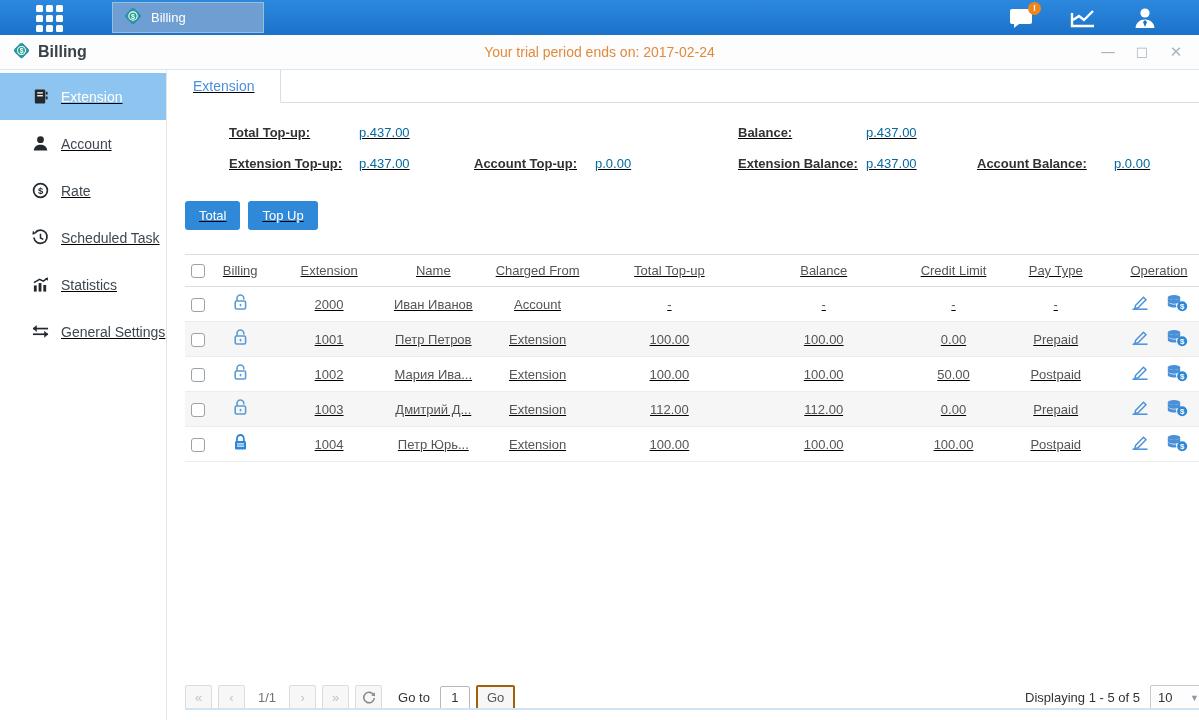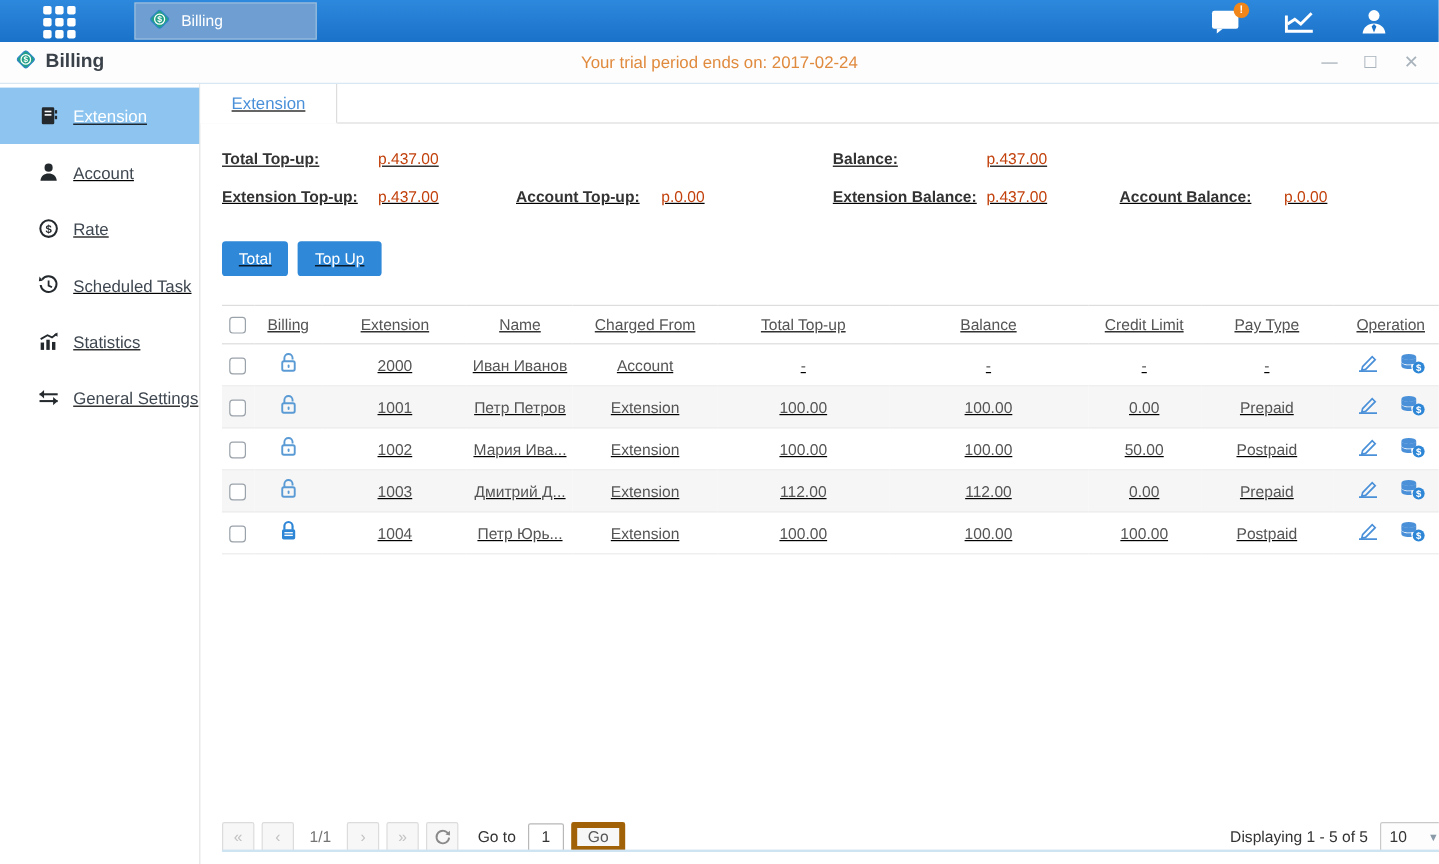--- a/index.html
+++ b/index.html
@@ -43,23 +43,23 @@
   
   .tabstrip { height:33px; border-bottom:1px solid #ddd; display:flex; }
   .tab { min-width:104px; padding:0 26px; display:flex; align-items:center; justify-content:center;
     font-size:14px; color:#4a90d9; background:#fff; border-right:1px solid #ddd;
     margin-bottom:-1px; border-bottom:1px solid #fff; cursor:pointer; }
 
   
   .summary { display:flex; padding:14px 18px 0 18px; font-size:13px; }
   .sum-col { width:509px; }
   .sum-col.right { flex:1; }
-  .sum-row { display:flex; height:31px; align-items:center; }
+  .sum-row { display:flex; height:31px; align-items:center;margin-left:44px; }
   .sum-label { font-weight:bold; color:#333; }
-  .sum-val { color:#c2410c; }
+  .sum-val { color:#0369a1; }
   .w130{width:130px;} .w115{width:115px;} .w120{width:121px;} .w128{width:128px;} .w110{width:111px;} .w135{width:137px;}
 
   
   .actions { display:flex; gap:8px; padding:22px 18px 0 18px; }
   .btn-blue { background:#3088d8; color:#fff; border:none; border-radius:3px;
     font-size:13px; padding:7px 14px; cursor:pointer; font-family:inherit; }
 
   
   .tablewrap { margin:24px 14px 0 18px; }
   table { width:100%; border-collapse:collapse; font-size:13px; color:#555; table-layout:fixed; }
@@ -74,21 +74,21 @@
 
   
   .pager { position:absolute; left:18px; right:14px; bottom:10px; display:flex; align-items:center; gap:6px; font-size:13px; color:#333; }
   .pg-btn { width:27px; height:25px; background:#f7f7f7; border:1px solid #dcdcdc; border-radius:2px;
     display:flex; align-items:center; justify-content:center; font-size:13px; color:#c2c2c2; cursor:pointer; }
   .pg-btn.dark { color:#8a8a8a; }
   .pg-info { padding:0 7px; color:#737373; }
   .goto-label { margin-left:10px; margin-right:4px; }
   .goto-input { width:30px; height:24px; border:1px solid #b8b8b8; border-radius:2px; text-align:center;
     font-size:13px; color:#333; font-family:inherit; }
-  .go-btn { height:25px; padding:0 9px; background:#f7f7f7; border:5px solid #a16207; border-radius:2px;
+  .go-btn { height:25px; padding:0 9px; background:#f7f7f7; border:2px solid #a16207; border-radius:2px;
     font-size:13px; color:#555; cursor:pointer; font-family:inherit; }
   .pager-right { margin-left:auto; display:flex; align-items:center; gap:10px; }
   .page-size { width:57px; height:25px; border:1px solid #c9c9c9; border-radius:2px; background:#fdfdfd;
     display:flex; align-items:center; padding:0 7px; cursor:pointer; color:#333; }
   .page-size .caret { margin-left:auto; color:#8a9aa8; font-size:9px; }
   .bottom-edge { position:absolute; left:0; right:0; bottom:0; height:2px; background:#cfe4f2; }
 </style>
 </head>
 <body>
 

